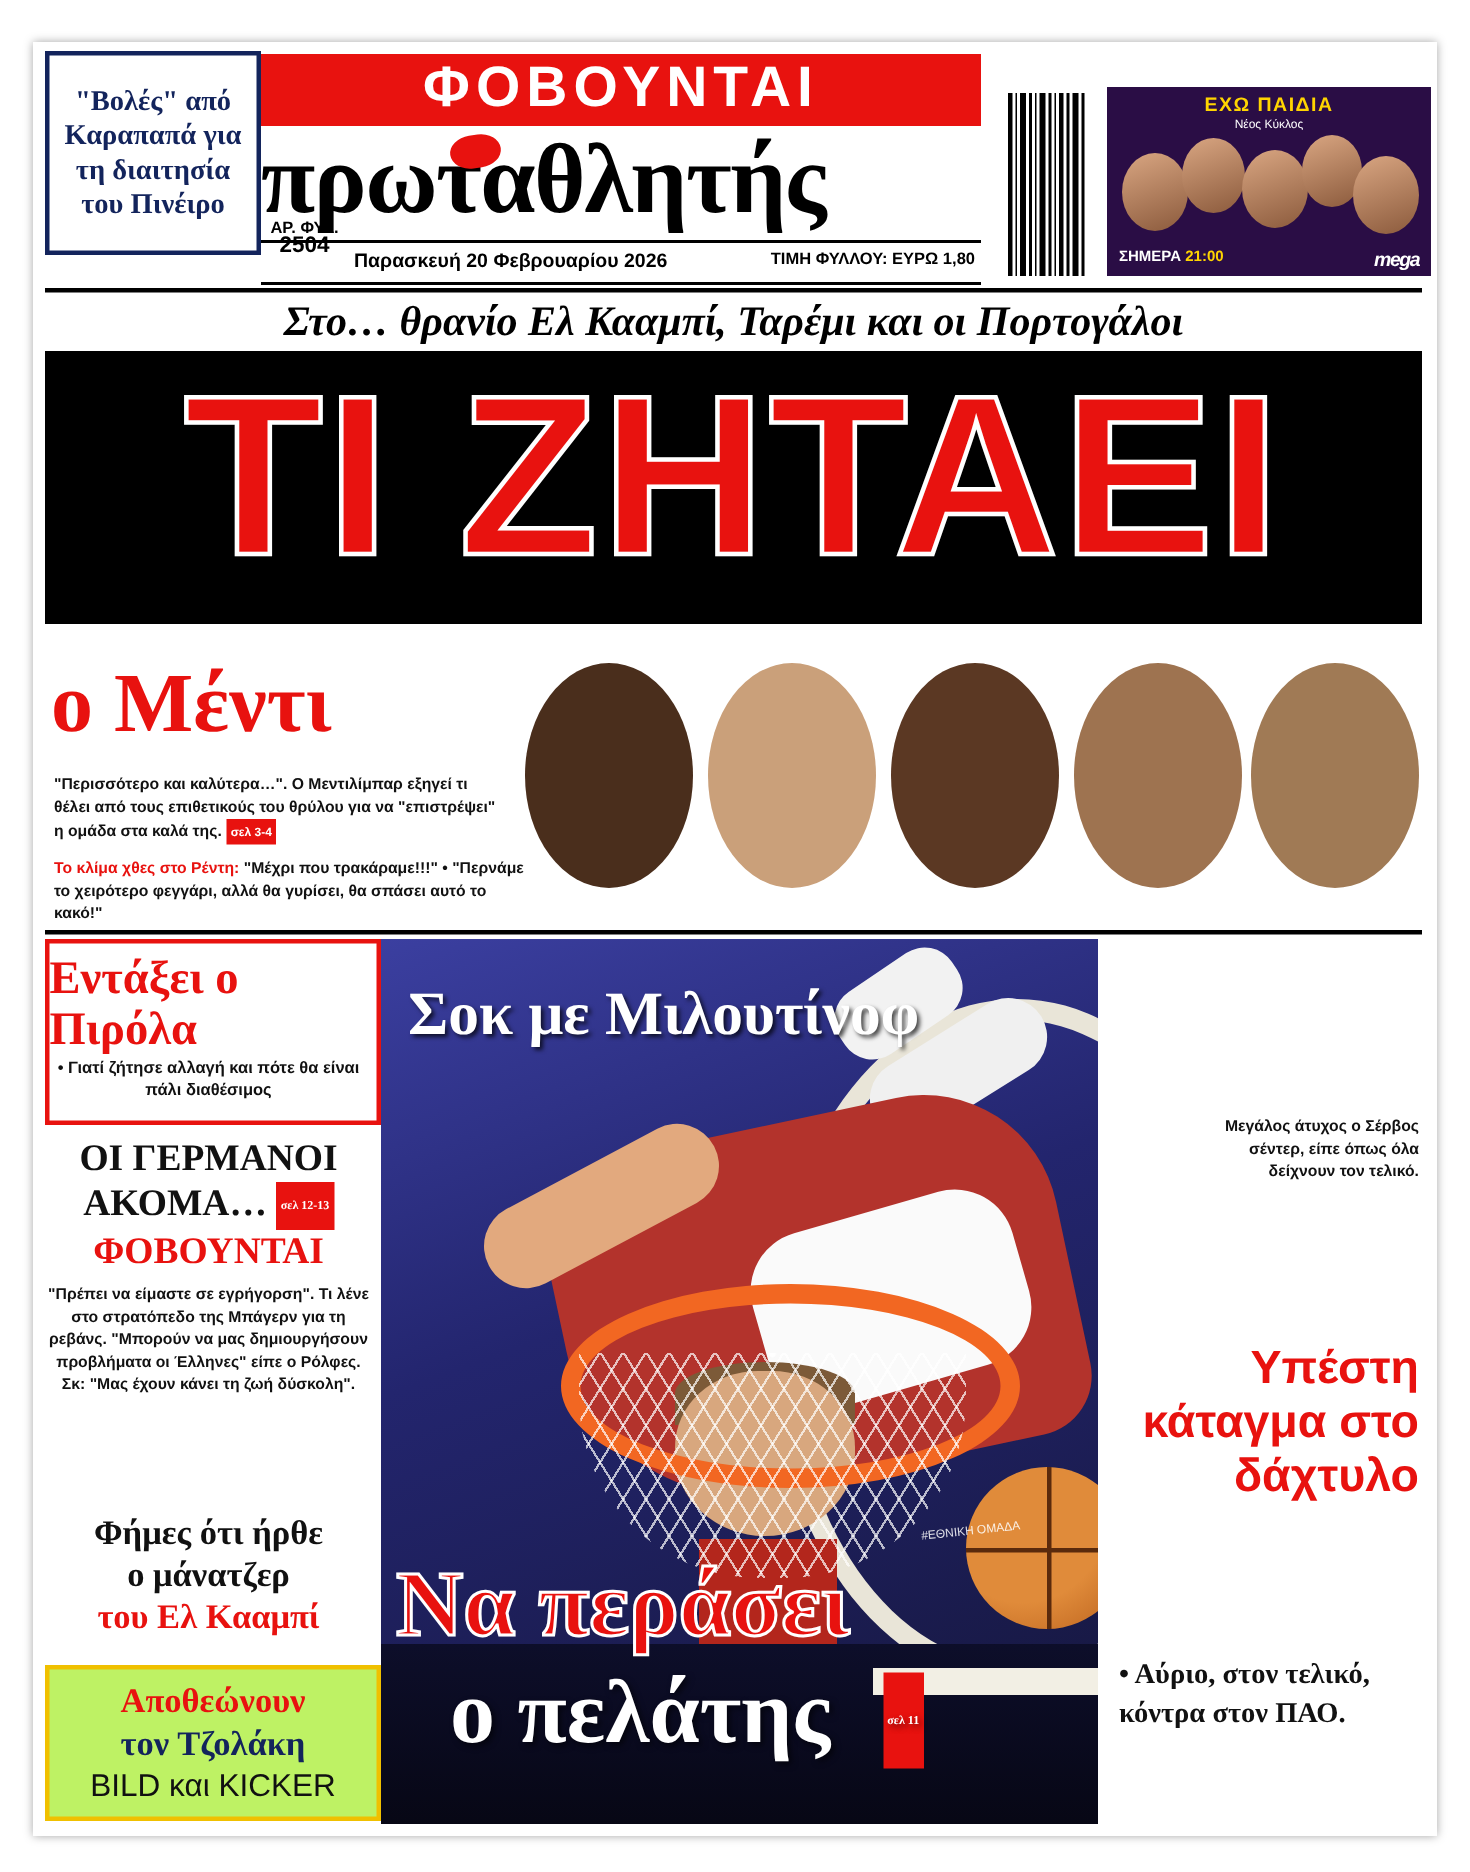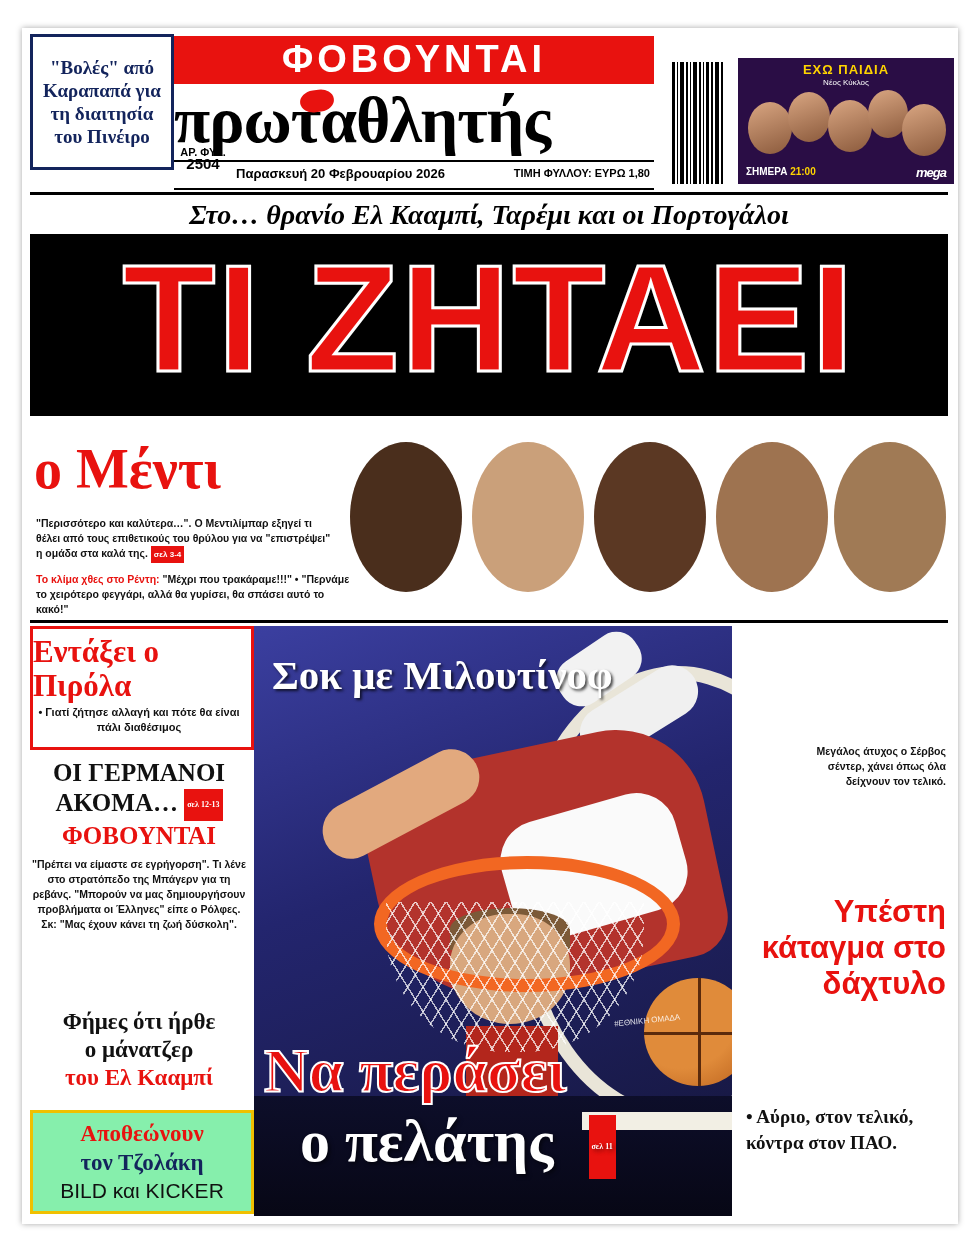--- a/index.html
+++ b/index.html
@@ -174,21 +174,21 @@
     color:#111;text-align:center;
   }
   .rumor{position:absolute;left:0;top:382px;width:218px;text-align:center;}
   .rumor div{
     font-family:"Liberation Serif",serif;font-weight:bold;font-size:23px;
     line-height:28px;color:#111;
   }
   .rumor .red{color:#e8120f;}
   .tzolakis{
     position:absolute;left:0;top:484px;width:218px;height:98px;
-    border:3px solid #f0c000;background:#86efac;
+    border:3px solid #f0c000;background:#bef264;
   }
   .tz1{
     text-align:center;font-family:"Liberation Serif",serif;font-weight:bold;
     font-size:23px;line-height:29px;color:#e8120f;margin-top:6px;
   }
   .tz2{
     text-align:center;font-family:"Liberation Serif",serif;font-weight:bold;
     font-size:23px;line-height:29px;color:#13245c;
   }
   .tz3{
@@ -454,21 +454,21 @@
 
       <div class="sok">Σοκ με Μιλουτίνοφ</div>
       <div class="na-perasei">Να περάσει</div>
       <div class="pelatis">
         <span>ο πελάτης</span>
         <span class="badge-red">σελ 11</span>
       </div>
     </div>
 
     <div class="rightcol">
-      <div class="rc-caption">Μεγάλος άτυχος ο Σέρβος σέντερ, χάνει όπως όλα δείχνουν τον τελικό.</div>
+      <div class="rc-caption">Μεγάλος άτυχος ο Σέρβος σέντερ, είπε όπως όλα δείχνουν τον τελικό.</div>
       <div class="rc-ypesti">Υπέστη κάταγμα στο δάχτυλο</div>
       <div class="rc-bullets">
         <p>• Αύριο, στον τελικό, κόντρα στον ΠΑΟ.</p>
       </div>
     </div>
 
   </div>
 </div>
 
 </body></html>

